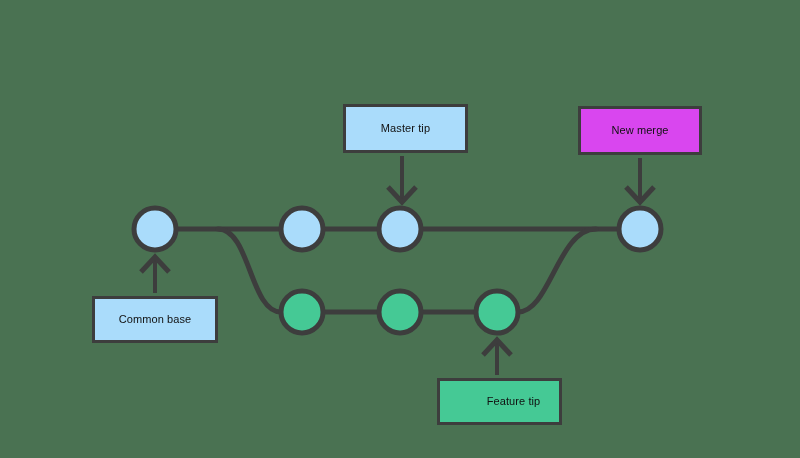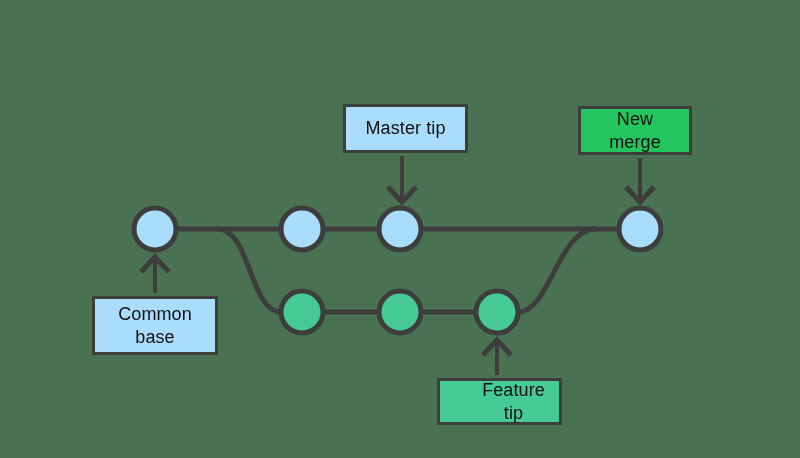--- a/index.html
+++ b/index.html
@@ -27,21 +27,21 @@
   }
   .label-box {
     position: absolute;
     box-sizing: border-box;
     border: 3px solid #3d3d3d;
     display: flex;
     align-items: center;
     justify-content: center;
     text-align: center;
     color: #111111;
-    font-size: 18px;
+    font-size: 11px;
     line-height: 1.25;
     letter-spacing: 0.1px;
     font-family: "Liberation Sans", sans-serif;
   }
   .label-box span {
     display: block;
     padding: 0 6px;
   }
 </style>
 </head>
@@ -98,29 +98,29 @@
         <path d="M626 187 L640 202 L654 187" stroke-width="5"></path>
       </g>
 
       <g>
         <path d="M497 375 L497 341" stroke-width="4"></path>
         <path d="M483 355 L497 340 L511 355" stroke-width="5"></path>
       </g>
     </g>
   </svg>
 
-  <div class="label-box" style="left:92px; top:296px; width:126px; height:59px; background:#aadcfb;">
+  <div class="label-box" style="left:92px; top:296px; width:126px; height:47px; background:#aadcfb;">
     <span>Common base</span>
   </div>
 
   <div class="label-box" style="left:343px; top:104px; width:125px; height:49px; background:#aadcfb;">
     <span>Master tip</span>
   </div>
 
-  <div class="label-box" style="left:578px; top:106px; width:114px; height:49px; background:#22c55e;">
+  <div class="label-box" style="left:578px; top:106px; width:124px; height:49px; background:#d946ef;">
     <span>
       <span>New merge</span>
     </span>
   </div>
 
   <div class="label-box" style="left:437px; top:378px; width:125px; height:47px; background:#45c995;padding-left:28px;">
     <span>Feature tip</span>
   </div>
 
 </div>

